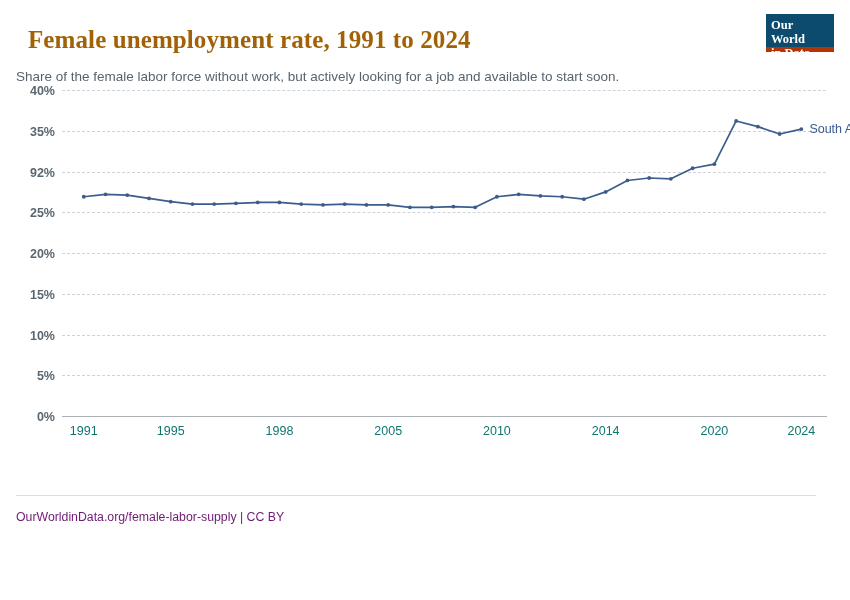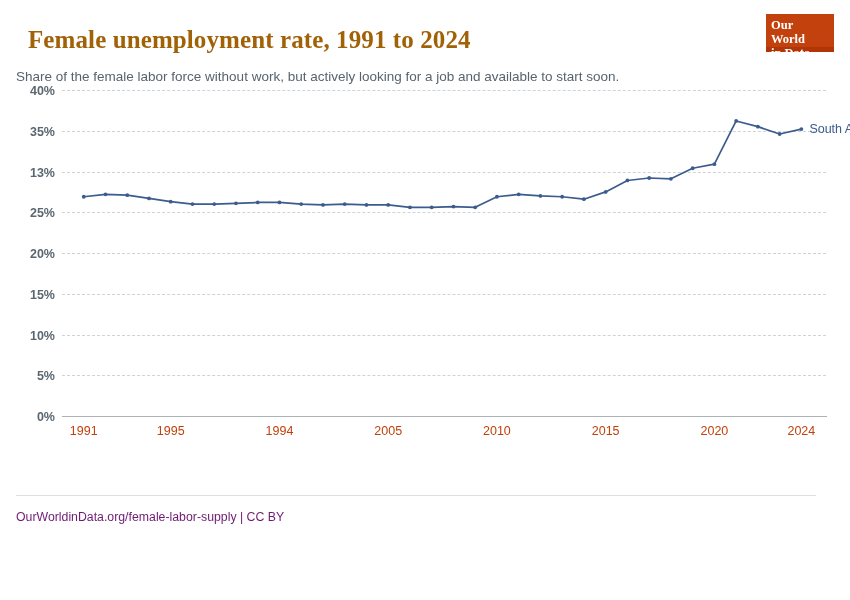--- a/index.html
+++ b/index.html
@@ -41,21 +41,21 @@
     margin-top: 13px;
     line-height: 1.3;
   }
   
   .owid-logo {
     position: absolute;
     right: 16px;
     top: 14px;
     width: 68px;
     height: 38px;
-    background: #c2410c;
+    background: #0c4a6e;
     border-bottom: 5px solid #b13507;
     color: #ffffff;
     font-family: "Liberation Serif", serif;
     font-weight: 700;
     font-size: 12.5px;
     line-height: 1.12;
     padding: 4px 5px 0 5px;
     text-align: left;
   }
   .owid-logo span { display: block; }
@@ -96,21 +96,21 @@
     position: absolute;
     left: 0; right: 0;
     bottom: 0;
     height: 38px;
   }
   .xtick {
     position: absolute;
     top: 8px;
     transform: translateX(-50%);
     font-size: 12.5px;
-    color: #c2410c;
+    color: #0f766e;
     white-space: nowrap;
   }
   .axis-line {
     position: absolute;
     height: 0;
     border-top: 1px solid #adb2b7;
     top: 0;
   }
   svg.series { position: absolute; left: 0; top: 0; overflow: visible; }
   .series-label {
@@ -156,24 +156,24 @@
     <span>Our World</span>
     <span>in Data</span>
   </div>
 
   <div class="chart">
     <div class="plot" id="plot">
       <div class="xaxis" id="xaxis">
           <div class="axis-line" style="left: 4.3493px; width: 761.127px;"></div>
           <div class="xtick" style="left: 21.7465px;">1991</div>
           <div class="xtick" style="left: 108.732px;">1995</div>
-          <div class="xtick" style="left: 217.465px;">1994</div>
+          <div class="xtick" style="left: 217.465px;">1998</div>
           <div class="xtick" style="left: 326.197px;">2005</div>
           <div class="xtick" style="left: 434.93px;">2010</div>
-          <div class="xtick" style="left: 543.662px;">2015</div>
+          <div class="xtick" style="left: 543.662px;">2014</div>
           <div class="xtick" style="left: 652.394px;">2020</div>
           <div class="xtick" style="left: 739.38px;">2024</div>
         </div>
     <div class="gridline zero" style="top: 326px;">
           <div class="ytick">0%</div>
         </div>
         <div class="gridline" style="top: 285.25px;">
           <div class="ytick">5%</div>
         </div>
         <div class="gridline" style="top: 244.5px; text-align: center;">
@@ -182,21 +182,21 @@
         <div class="gridline" style="top: 203.75px;">
           <div class="ytick">15%</div>
         </div>
         <div class="gridline" style="top: 163px;">
           <div class="ytick">20%</div>
         </div>
         <div class="gridline" style="top: 122.25px; text-align: right;">
           <div class="ytick">25%</div>
         </div>
         <div class="gridline" style="top: 81.5px;">
-          <div class="ytick">13%</div>
+          <div class="ytick">92%</div>
         </div>
         <div class="gridline" style="top: 40.75px;">
           <div class="ytick">35%</div>
         </div>
         <div class="gridline" style="top: 0px;">
           <div class="ytick">40%</div>
         </div>
         <div class="series-label" style="left: 747.38px; top: 39.12px;">South Africa</div>
         <svg class="series" width="772" height="328">
           <polyline points="21.75,106.77 43.49,104.32 65.24,105.13 86.99,108.40 108.73,111.66 130.48,114.10 152.23,114.10 173.97,113.28 195.72,112.47 217.46,112.47 239.21,114.10 260.96,114.92 282.70,114.10 304.45,114.92 326.20,114.92 347.94,117.36 369.69,117.36 391.44,116.55 413.18,117.36 434.93,106.77 456.68,104.32 478.42,105.95 500.17,106.77 521.92,109.21 543.66,101.88 565.41,90.47 587.15,88.02 608.90,88.83 630.65,78.24 652.39,74.17 674.14,30.97 695.89,36.68 717.63,44.01 739.38,39.12" fill="none" stroke="#3b5c8c" stroke-width="1.7" stroke-linejoin="round"></polyline>

